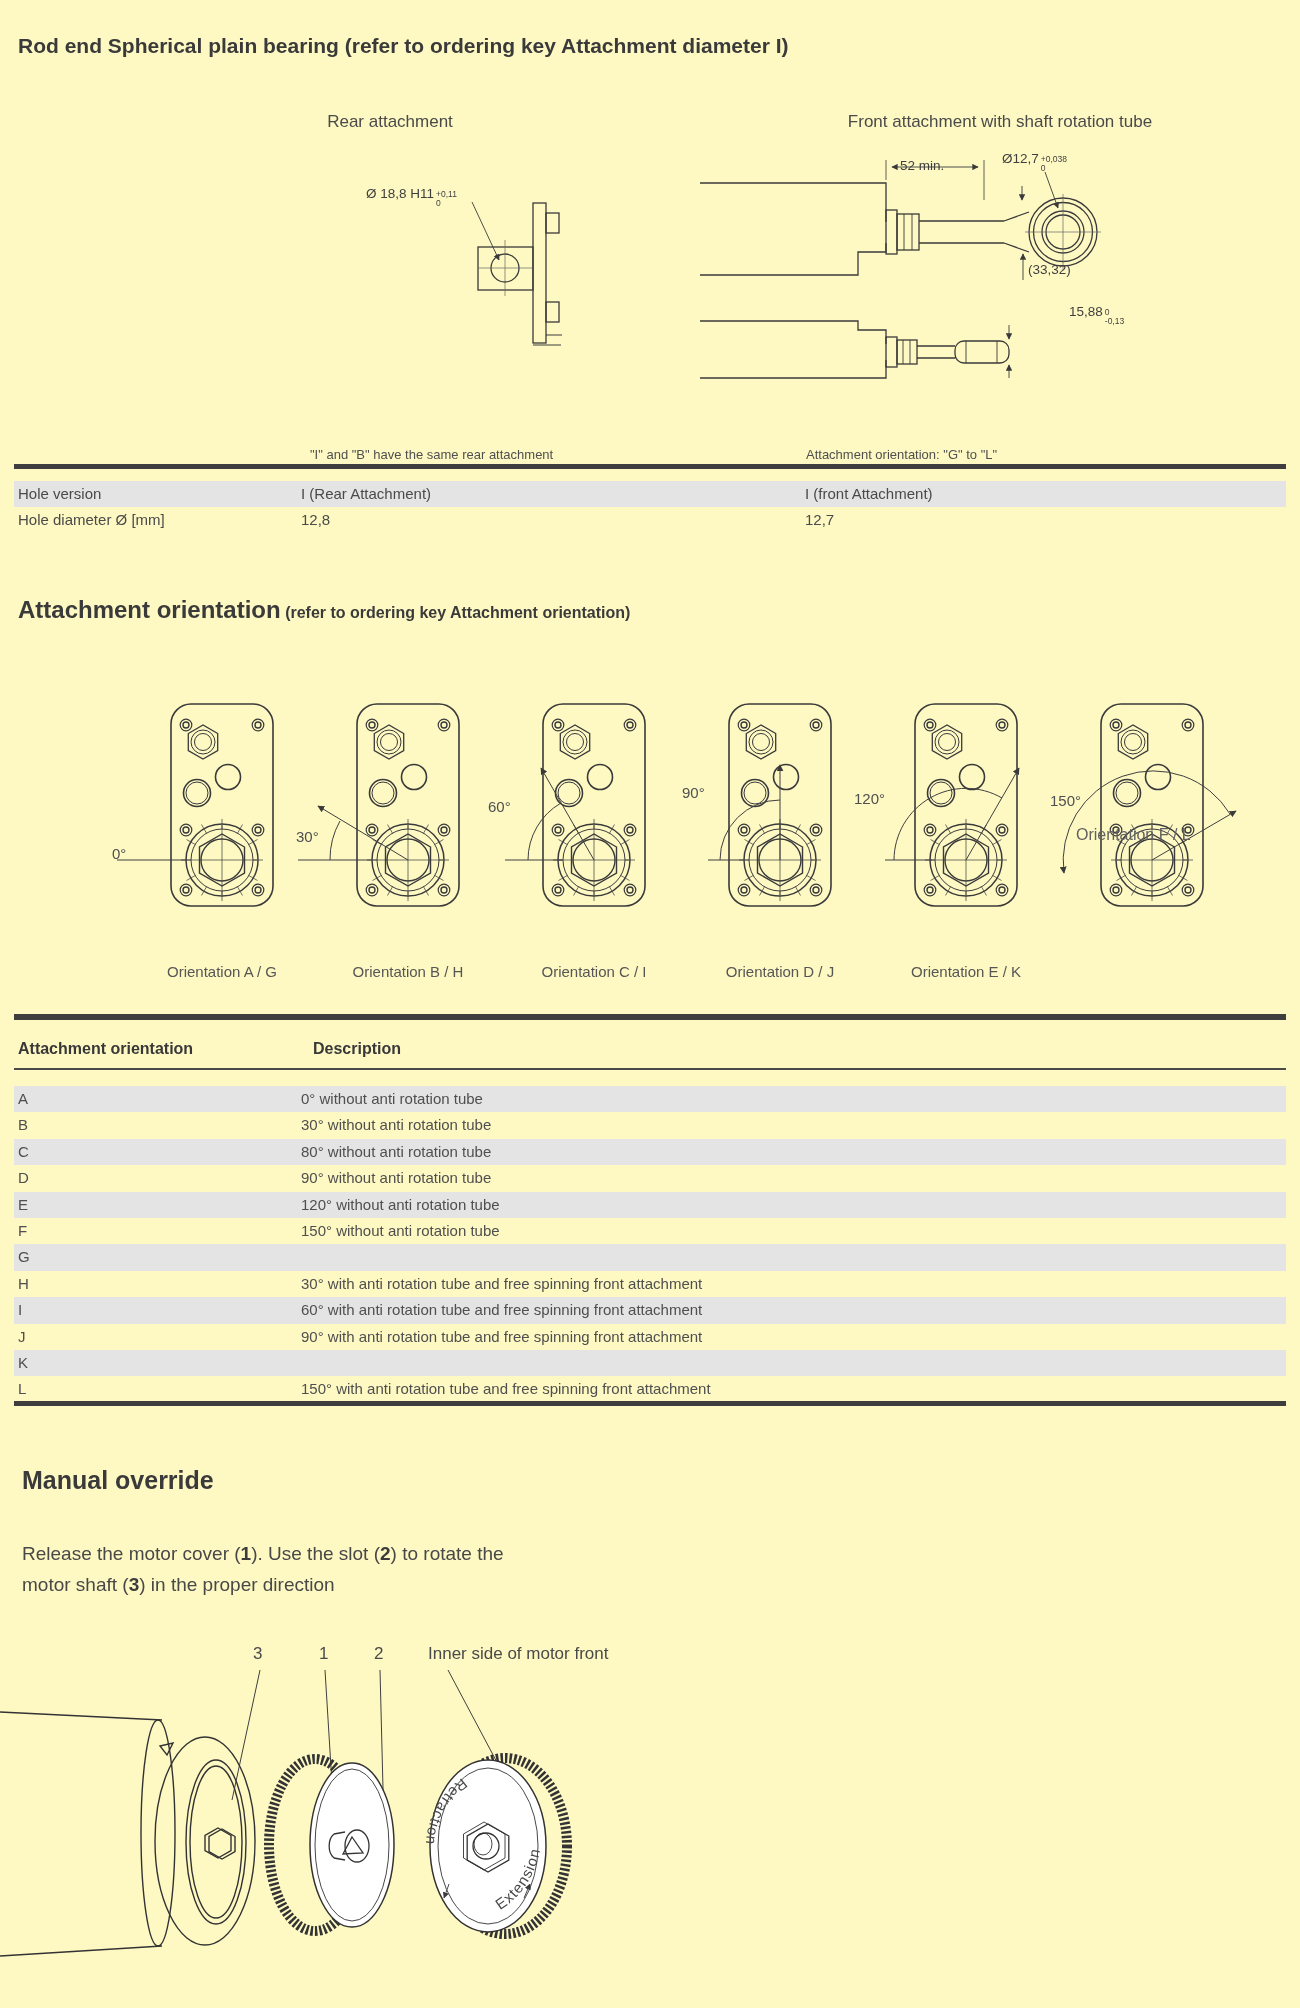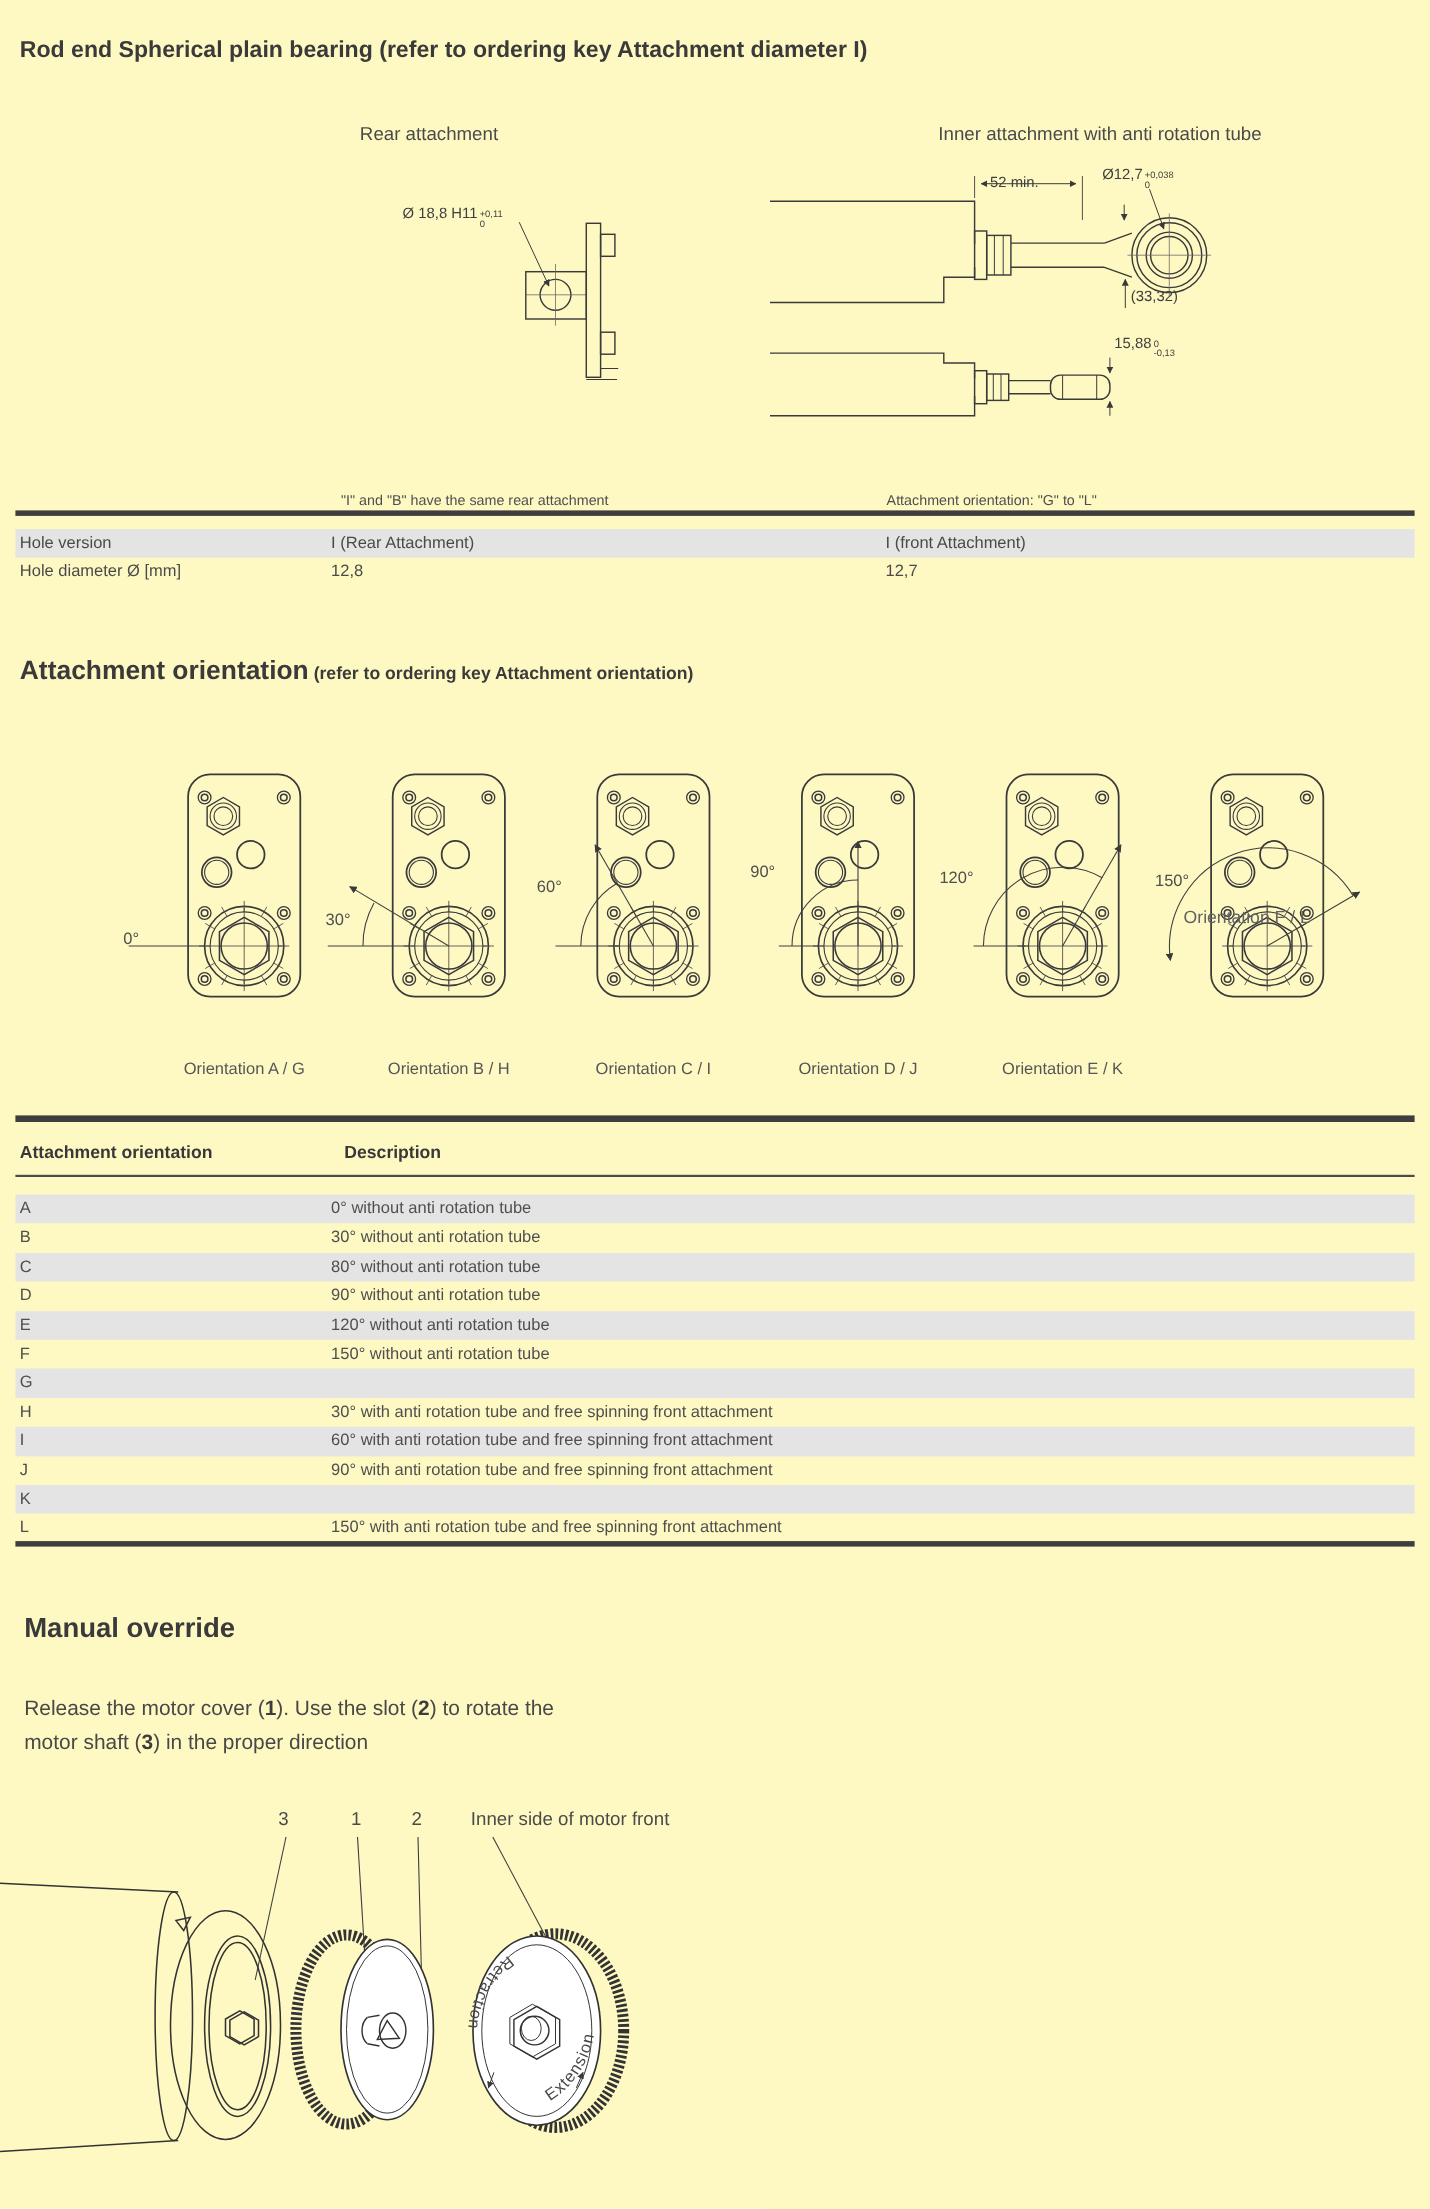--- a/index.html
+++ b/index.html
@@ -32,21 +32,21 @@
   svg{position:absolute;overflow:visible;}
 </style>
 </head>
 <body>
 
 <div class="page">
 
   <div class="abs h1" style="left:18px;top:34px">Rod end Spherical plain bearing (refer to ordering key Attachment diameter I)</div>
 
   <div class="abs collabel" style="left:250px;top:112px;width:280px">Rear attachment</div>
-  <div class="abs collabel" style="left:770px;top:112px;width:460px">Inner attachment with anti rotation tube</div>
+  <div class="abs collabel" style="left:770px;top:112px;width:460px">Front attachment with shaft rotation tube</div>
 
   <svg style="left:0;top:140px" width="1300" height="290" viewBox="0 0 1300 290">
     <defs>
       <marker id="arrA" viewBox="0 0 10 10" refX="9" refY="5" markerWidth="7" markerHeight="7" orient="auto-start-reverse">
         <path d="M0,0 L10,5 L0,10 z" fill="#3a3a3a"></path>
       </marker>
     </defs>
 
     <g stroke="#3a3a3a" fill="none" stroke-width="1.3">
       <rect x="478" y="107" width="55" height="43"></rect>
@@ -99,21 +99,21 @@
   <span class="dim" style="left:366px;top:186px"><span>Ø 18,8 H11</span><span class="tol">
         <span>+0,11</span>
         <span>0</span>
       </span></span>
   <span class="dim" style="left:900px;top:158px">52 min.</span>
   <span class="dim" style="left:1002px;top:151px"><span>Ø12,7</span><span class="tol">
         <span>+0,038</span>
         <span>0</span>
       </span></span>
   <span class="dim" style="left:1028px;top:262px">(33,32)</span>
-  <span class="dim" style="left:1013px;top:304px"><span>15,88</span><span class="tol">
+  <span class="dim" style="left:1069px;top:304px"><span>15,88</span><span class="tol">
         <span>0</span>
         <span>-0,13</span>
       </span></span>
 
   <span class="abs caption" style="left:310px;top:447px">"I" and "B" have the same rear attachment</span>
   <span class="abs caption" style="left:806px;top:447px">Attachment orientation: "G" to "L"</span>
 
   <div class="bar" style="top:464px;height:5px"></div>
   <div class="hrow shade" style="top:481px">
     <span class="c1">Hole version</span>

